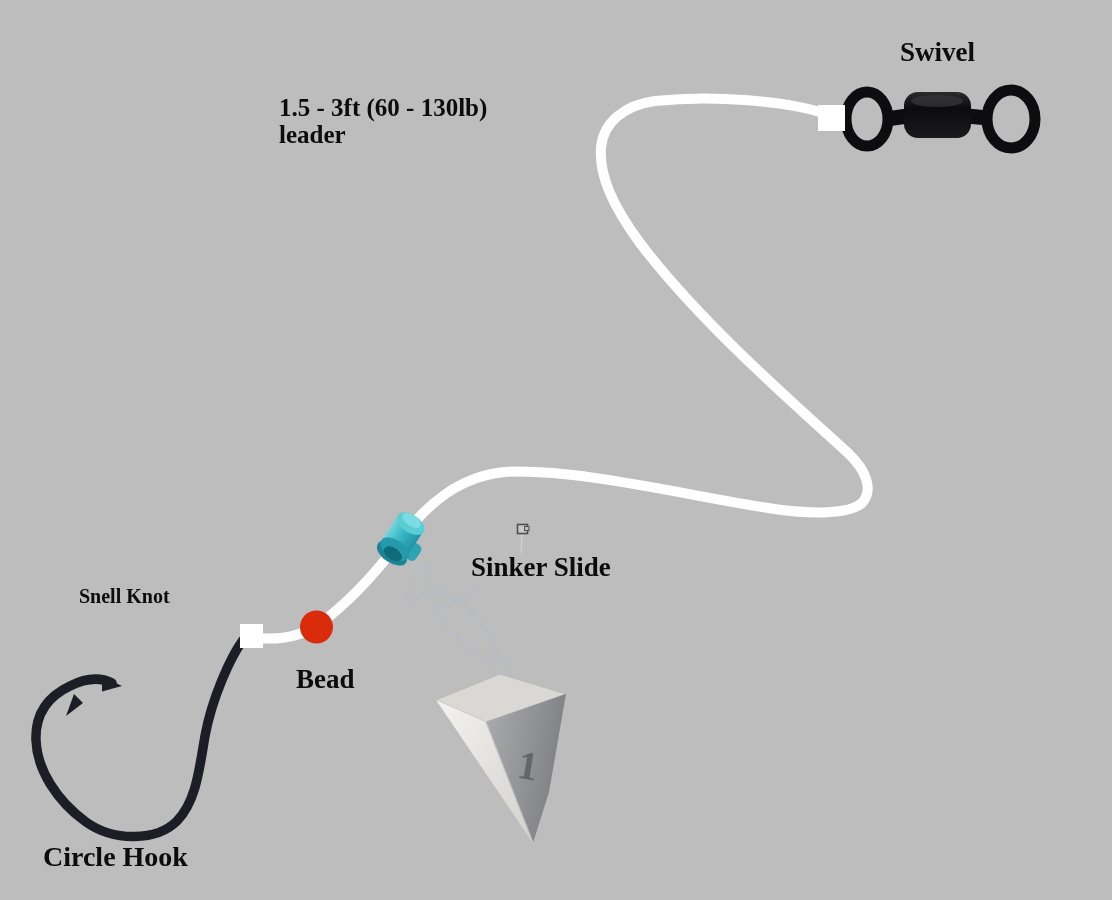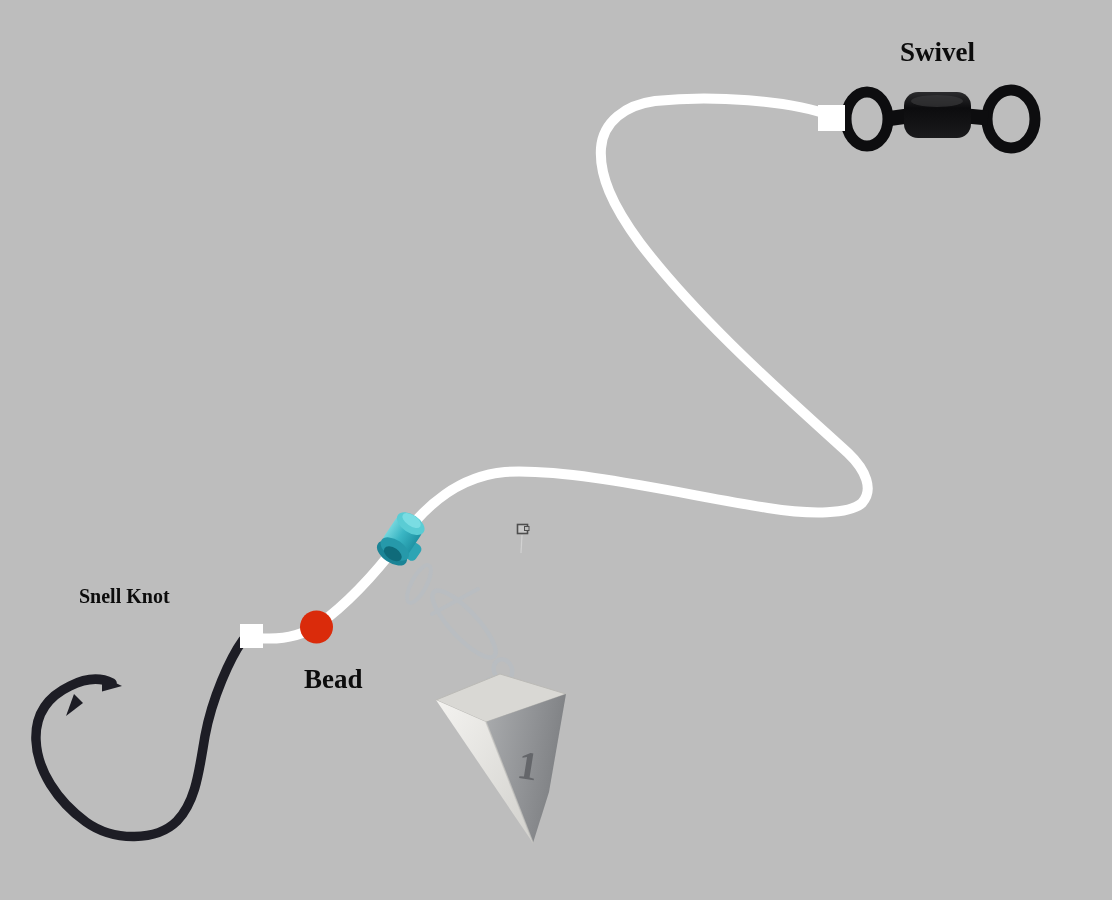--- a/index.html
+++ b/index.html
@@ -15,21 +15,21 @@
     font-weight:bold;
     color:var(--text,#0c0c0c);
     white-space:pre-line;
     line-height:1.08;
     font-family:Liberation Serif, serif;
   }
   .label-swivel{left:900px;top:38px;font-size:27px;}
   .label-leader{left:279px;top:94px;font-size:25px;line-height:27px;}
   .label-sinker-slide{left:471px;top:553px;font-size:27px;}
   .label-snell-knot{left:79px;top:586px;font-size:20px;}
-  .label-bead{left:296px;top:665px;font-size:27px;margin-left:8px;}
+  .label-bead{left:296px;top:665px;font-size:27px;}
   .label-pyramid-sinker{left:593px;top:774px;font-size:27px;}
   .label-circle-hook{left:43px;top:842px;font-size:28px;}
 
   .leader-stroke{stroke:var(--leader,#ffffff);stroke-width:10;fill:none;stroke-linecap:round;stroke-linejoin:round;}
   .knot-square{fill:var(--leader,#ffffff);}
   .bead-fill{fill:var(--bead,#da2b0b);}
   .hook-stroke{stroke:var(--hook,#1d1d25);stroke-width:9.5;fill:none;stroke-linecap:round;}
   .hook-fill{fill:var(--hook,#1d1d25);}
   .swivel-stroke{stroke:var(--swivel,#0d0d0f);fill:none;}
   .wire-stroke{stroke:var(--wire,#b9bdc1);fill:none;stroke-linecap:round;}
@@ -130,15 +130,19 @@
         C 35,713 49,696 70,686
         C 88,677 102,678 112,683"></path>
       <polygon class="hook-fill" points="102,676.5 122,686 102,691.5"></polygon>
       <polygon class="hook-fill" points="66,716 74,694 83,703"></polygon>
     </g>
 
     <rect class="knot-square" x="240" y="624" width="23" height="24"></rect>
   </svg>
 
   <div class="label label-swivel">Swivel</div>
+  <div class="label label-leader">1.5 - 3ft (60 - 130lb)
+leader</div>
+  <div class="label label-sinker-slide">Sinker Slide</div>
   <div class="label label-snell-knot">Snell Knot</div>
   <div class="label label-bead">Bead</div>
+  <div class="label label-circle-hook">Circle Hook</div>
 </div>
 
 </body></html>

